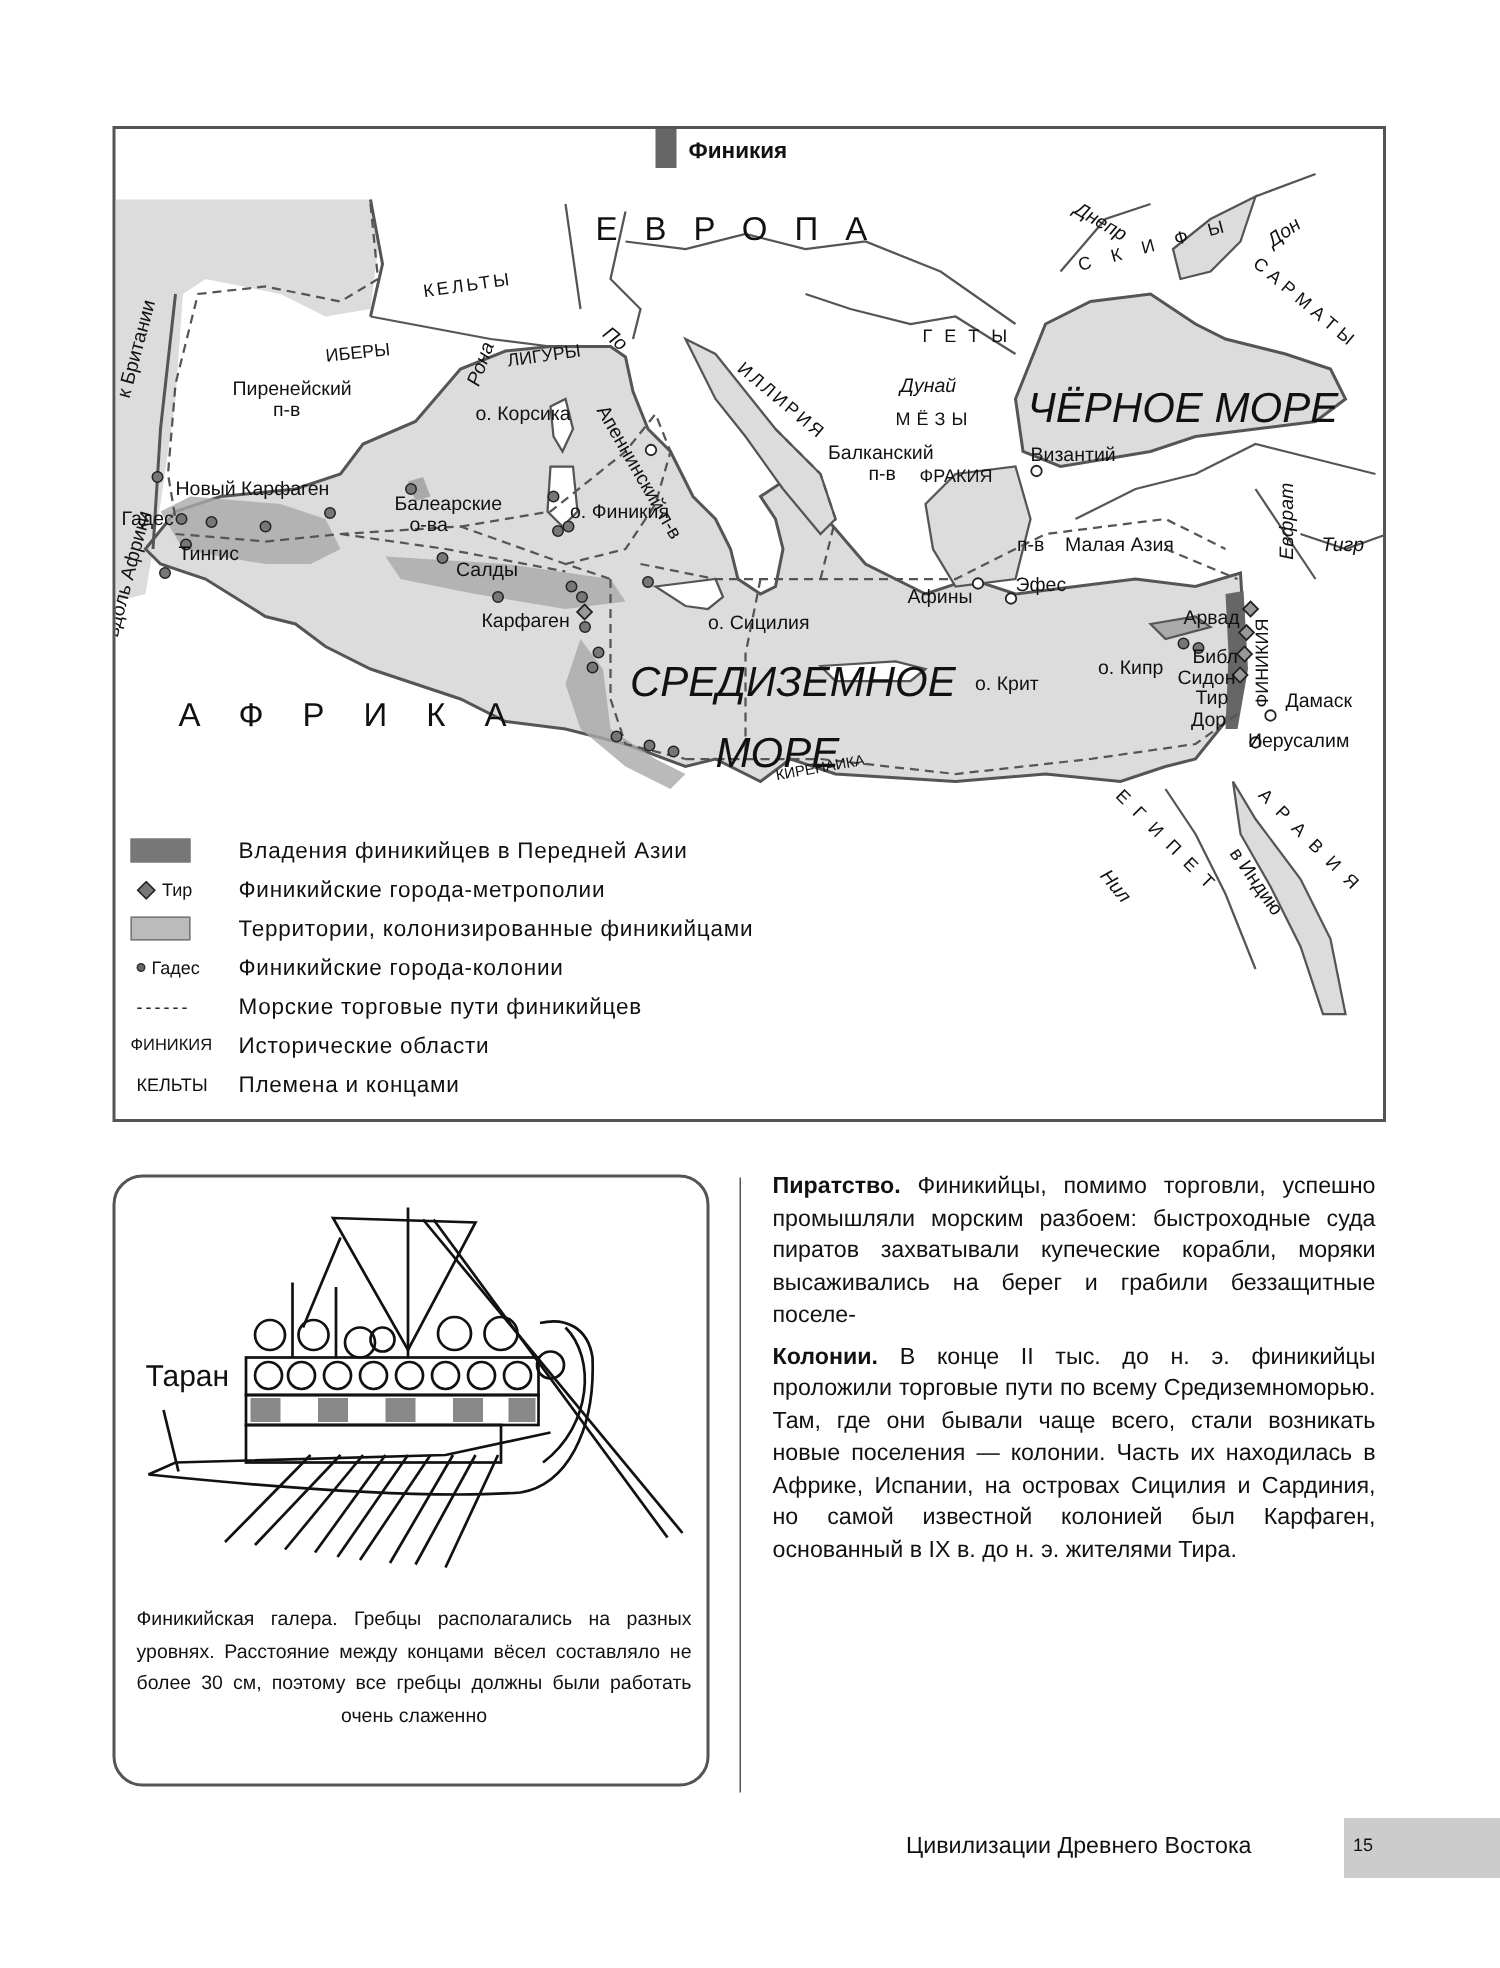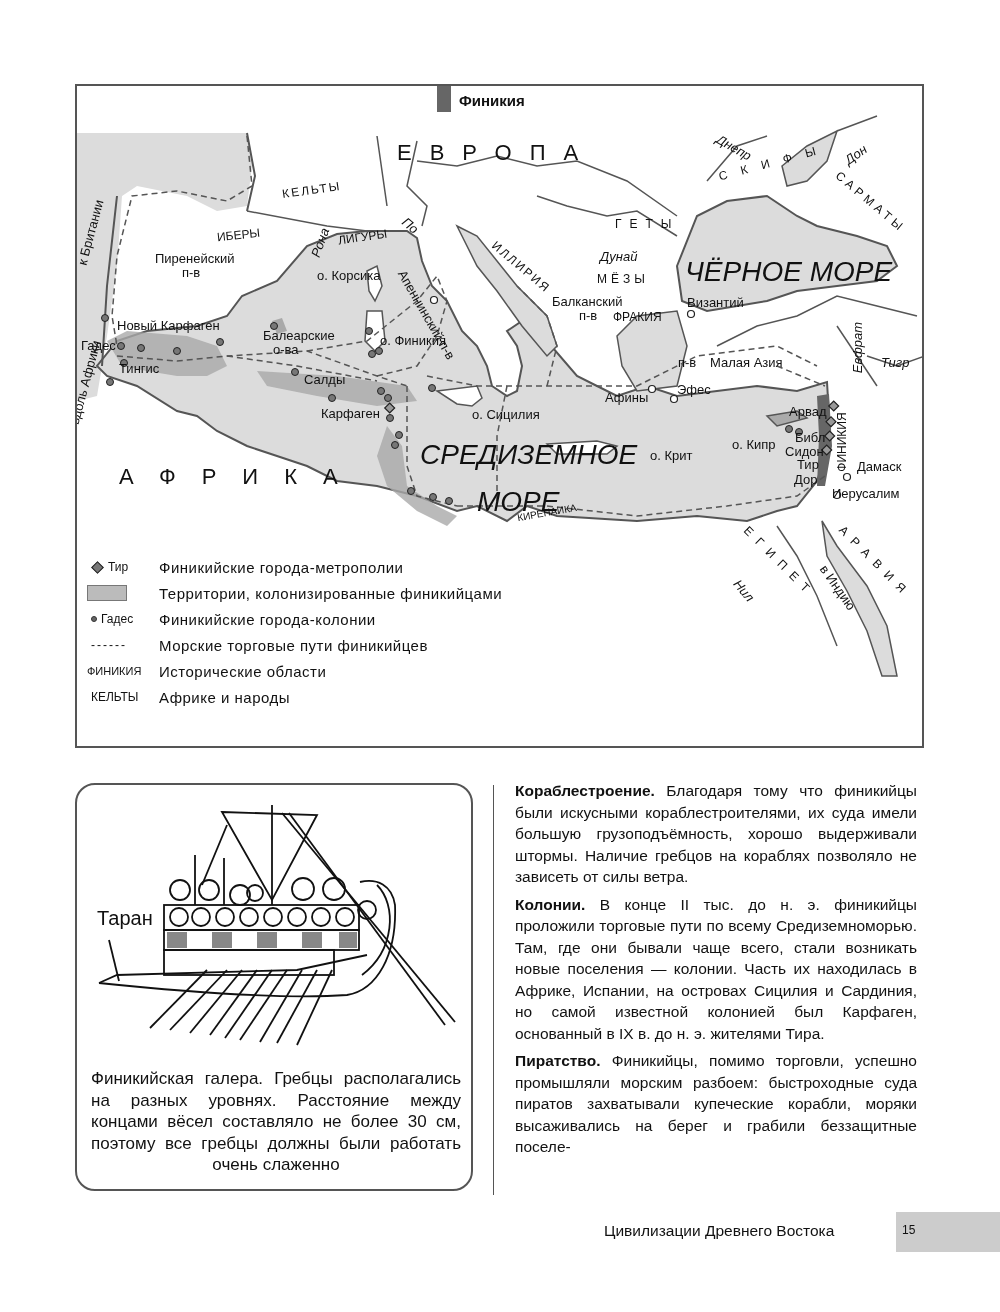--- a/index.html
+++ b/index.html
@@ -22,21 +22,21 @@
   .legend-text { font-size: 15px; letter-spacing: 0.5px; padding-left: 0px; margin-left: 0; }
   .swatch { width: 40px; height: 16px; border: 1px solid #777; }
   .sw-dark { background: #777; }
   .sw-light { background: #bbb; }
   .dia { display: inline-block; width: 9px; height: 9px; background: #777; border: 1px solid #222; transform: rotate(45deg); margin: 0 6px 0 6px; }
   .dot { display: inline-block; width: 6px; height: 6px; border-radius: 50%; background: #666; border: 1px solid #333; margin: 0 4px 0 4px; }
 
   .galley-box { position: absolute; left: 75px; top: 783px; width: 398px; height: 408px; border: 2px solid #555; border-radius: 20px; background: #fff; }
   .taran-label { position: absolute; left: 20px; top: 122px; font-size: 20px; }
   .galley-svg { position: absolute; left: 0; top: 0; }
-  .galley-caption { position: absolute; left: 14px; top: 283px; width: 370px; font-size: 17px; line-height: 21.5px; text-align: justify; text-align-last: center; }
+  .galley-caption { position: absolute; left: 14px; top: 283px; width: 370px; font-size: 13px; line-height: 21.5px; text-align: justify; text-align-last: center; }
 
   .divider { position: absolute; left: 493px; top: 785px; width: 1px; height: 410px; background: #555; }
 
   .text-col { position: absolute; left: 515px; top: 780px; width: 402px; font-size: 15.5px; line-height: 21.5px; }
   .text-col p { text-align: justify; margin-bottom: 6px; }
   .text-col b { font-weight: bold; }
 
   .footer-title { position: absolute; left: 604px; top: 1222px; font-size: 15.5px; }
   .page-num-box { position: absolute; left: 896px; top: 1212px; width: 104px; height: 40px; background: #ccc; }
   .page-num { position: absolute; left: 6px; top: 11px; font-weight: normal; font-size: 12px; }
@@ -206,20 +206,26 @@
   <div class="lbl" style="left:718px;top:345px;">Библ</div>
   <div class="lbl" style="left:708px;top:359px;">Сидон</div>
   <div class="lbl" style="left:720px;top:372px;">Тир</div>
   <div class="lbl" style="left:717px;top:387px;">Дор</div>
   <div class="lbl" style="left:780px;top:374px;">Дамаск</div>
   <div class="lbl" style="left:755px;top:401px;">Иерусалим</div>
 
   <div class="legend">
     <div class="legend-row">
       <div class="legend-sym">
+          <span class="swatch sw-dark"></span>
+        </div>
+      <span class="legend-text">Владения финикийцев в Передней Азии</span>
+    </div>
+    <div class="legend-row">
+      <div class="legend-sym">
           <span class="dia"></span>
           <span>Тир</span>
         </div>
       <span class="legend-text">Финикийские города-метрополии</span>
     </div>
     <div class="legend-row">
       <div class="legend-sym">
           <span class="swatch sw-light"></span>
         </div>
       <span class="legend-text">Территории, колонизированные финикийцами</span>
@@ -234,21 +240,21 @@
     <div class="legend-row">
       <div class="legend-sym" style="padding-left:4px;letter-spacing:2px;">------</div>
       <span class="legend-text">Морские торговые пути финикийцев</span>
     </div>
     <div class="legend-row">
       <div class="legend-sym" style="font-size:11px;">ФИНИКИЯ</div>
       <span class="legend-text">Исторические области</span>
     </div>
     <div class="legend-row">
       <div class="legend-sym" style="font-size:12px;padding-left:4px;">КЕЛЬТЫ</div>
-      <span class="legend-text">Африке и народы</span>
+      <span class="legend-text">Племена и концами</span>
     </div>
   </div>
 </div>
 
 <div class="galley-box">
   <svg class="galley-svg" width="398" height="280" viewBox="0 0 398 280">
     <g fill="none" stroke="#111" stroke-width="1.8">
 
       <path d="M22,198 C90,205 200,215 270,210 C300,205 320,170 318,120 C315,100 300,93 283,97"></path>
       <path d="M22,198 L40,190 L220,185 L290,170"></path>
@@ -307,21 +313,20 @@
       <rect x="262" y="147" width="18" height="16"></rect>
     </g>
   </svg>
   <div class="taran-label">Таран</div>
   <div class="galley-caption">Финикийская галера. Гребцы располагались на разных уровнях. Расстояние между концами вёсел составляло не более 30 см, поэтому все гребцы должны были работать очень слаженно</div>
 </div>
 
 <div class="divider"></div>
 
 <div class="text-col">
-  <p><b>Кораблестроение.</b> <span>Благодаря тому что финикийцы были искусными кораблестроителями, их суда имели большую грузоподъёмность, хорошо выдерживали штормы. Наличие гребцов на кораблях позволяло не зависеть от силы ветра.</span></p>
+  <p><b>Пиратство.</b> <span>Финикийцы, помимо торговли, успешно промышляли морским разбоем: быстроходные суда пиратов захватывали купеческие корабли, моряки высаживались на берег и грабили беззащитные поселе-</span></p>
   <p><b>Колонии.</b> <span>В конце II тыс. до н. э. финикийцы проложили торговые пути по всему Средиземноморью. Там, где они бывали чаще всего, стали возникать новые поселения — колонии. Часть их находилась в Африке, Испании, на островах Сицилия и Сардиния, но самой известной колонией был Карфаген, основанный в IX в. до н. э. жителями Тира.</span></p>
-  <p><b>Пиратство.</b> <span>Финикийцы, помимо торговли, успешно промышляли морским разбоем: быстроходные суда пиратов захватывали купеческие корабли, моряки высаживались на берег и грабили беззащитные поселе-</span></p>
 </div>
 
 <div class="footer-title">Цивилизации Древнего Востока</div>
 <div class="page-num-box">
   <span class="page-num">15</span>
 </div>
 
 </body></html>

